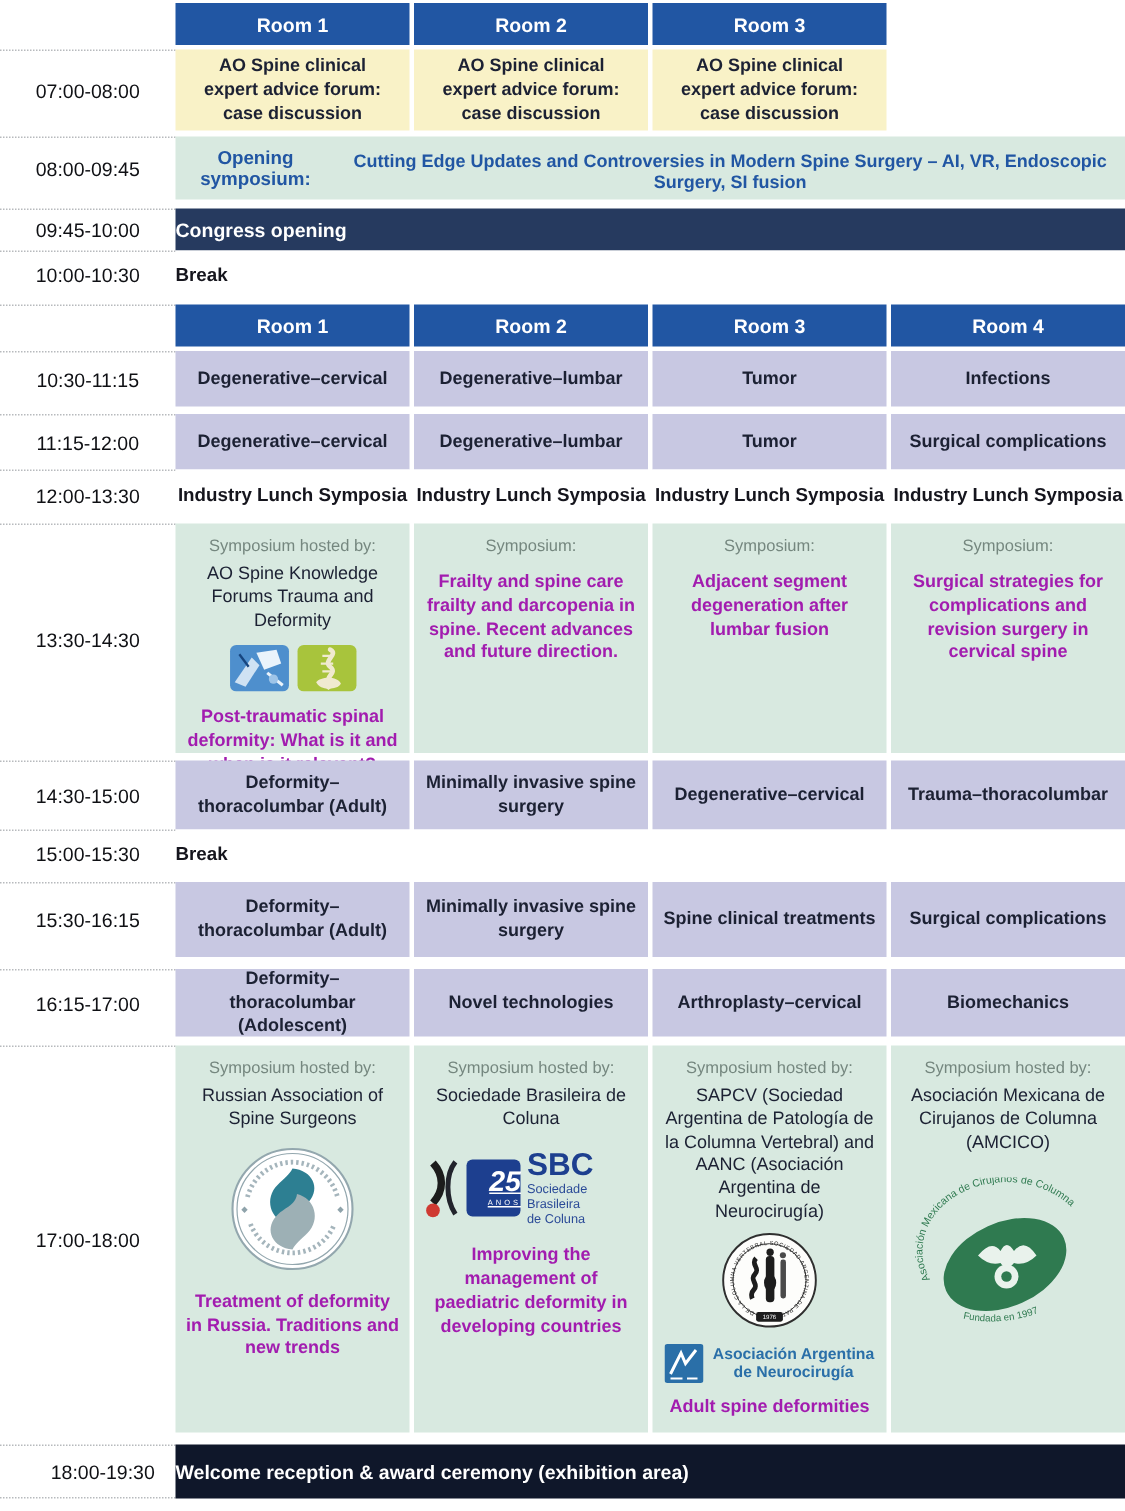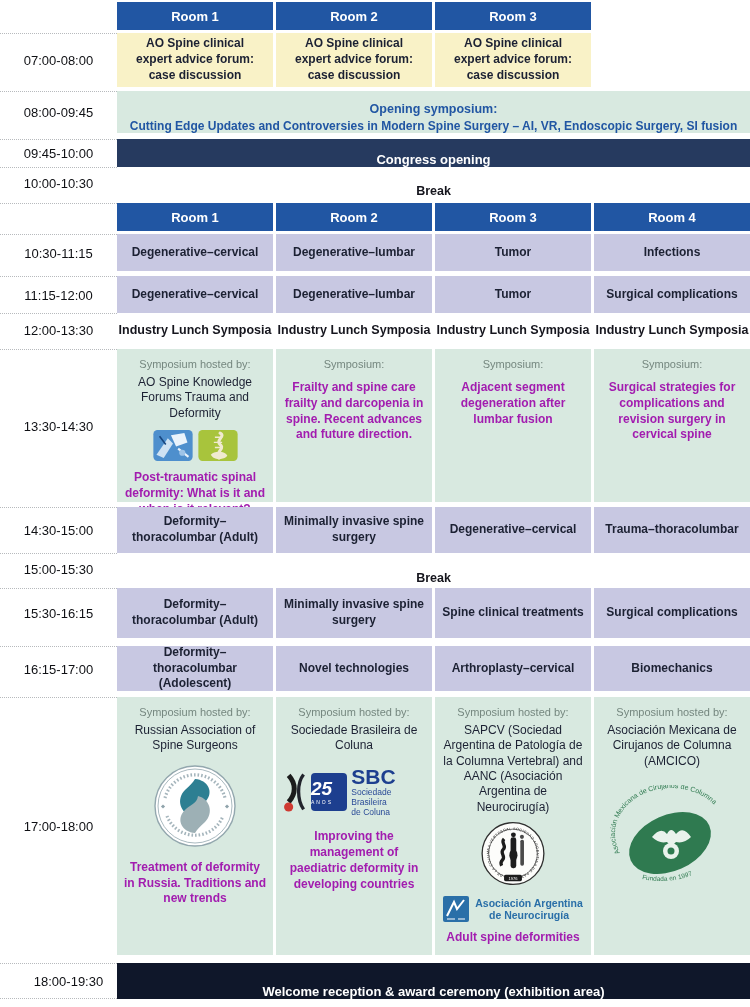--- a/index.html
+++ b/index.html
@@ -7,42 +7,42 @@
   .page { width:750px; height:1007px; overflow:hidden; background:#fff;
           font-family:"Liberation Sans", sans-serif; }
   .row { display:flex; align-items:stretch; }
   .gut { flex:0 0 117px; display:flex; align-items:center; justify-content:center;
          font-size:13px; color:#0f1014; }
   .dt { border-top:1px dotted #b7babd; }
   .db { border-bottom:1px dotted #b7babd;padding-left:20px; }
   .cells { display:flex; gap:3px; flex:1 1 auto; }
   .cell { flex:0 0 156px; width:156px; display:flex; align-items:center; justify-content:center;
           text-align:center; }
-  .wide { flex:1 1 auto; display:flex; flex-direction:column; align-items:center;
-          justify-content:flex-end; text-align:center; }
+  .wide { flex:1 1 auto; display:flex; flex-direction:row; align-items:center;
+          justify-content:flex-start; text-align:center; }
   .hdrc { background:#2156a3; color:#fff; font-weight:bold; font-size:13px; }
   .yc { background:#f9f2c7; color:#1c2133; font-weight:bold; font-size:12px;
         line-height:1.32; padding:4px 12px; }
   .lc { background:#c8c8e2; color:#1c2133; font-weight:bold; font-size:12px;
         line-height:1.3; padding:4px 5px; }
   .wc { background:#fff; color:#15151d; font-weight:bold; font-size:12.5px; }
   .gcwide { background:#d8e9e0; }
   .open1 { color:#2156a3; font-weight:bold; font-size:12.5px; }
   .open2 { color:#2156a3; font-weight:bold; font-size:12px; margin-top:3px; padding:0 10px; }
   .navybar { background:#263a5f; color:#fff; font-weight:bold; font-size:13px; }
   .bluebar { background:#0f172a; color:#fff; font-weight:bold; font-size:13px; }
   .sym { background:#d8e9e0; flex-direction:column; align-items:center;
          justify-content:flex-start; padding:9px 6px; }
   .sh { color:#75877f; font-size:11px; }
   .host { color:#1c2133; font-size:12px; line-height:1.28; margin-top:5px; }
   .st { color:#a21caf; font-weight:bold; font-size:12px; line-height:1.32; margin-top:9px; }
   .logo-row { display:flex; gap:5px; margin-top:9px; align-items:center; justify-content:center; }
   .sbc { display:flex; align-items:center; gap:4px; margin-top:12px; }
   .sbc-sq { width:38px; height:38px; background:#1d3f8f; border-radius:4px; color:#fff;
-            display:flex; flex-direction:column; align-items:flex-start; justify-content:center; }
+            display:flex; flex-direction:column; align-items:flex-end; justify-content:center;text-decoration:underline; }
   .sbc-25 { font-size:19px; font-weight:bold; font-style:italic; line-height:1; }
   .sbc-anos { font-size:5px; letter-spacing:2px; margin-top:1px; }
   .sbc-tx { text-align:left; color:#1d3f8f; }
   .sbc-abbr { font-size:21px; font-weight:bold; line-height:1; }
   .sbc-n { font-size:8.5px; line-height:1.2; color:#2a4a97; }
   .aanc { display:flex; align-items:center; gap:6px; margin-top:10px; }
   .aanc-tx { text-align:center; color:#2a6fa8; font-weight:bold; font-size:10.5px; line-height:1.2; }
 </style>
 </head>
 <body>

